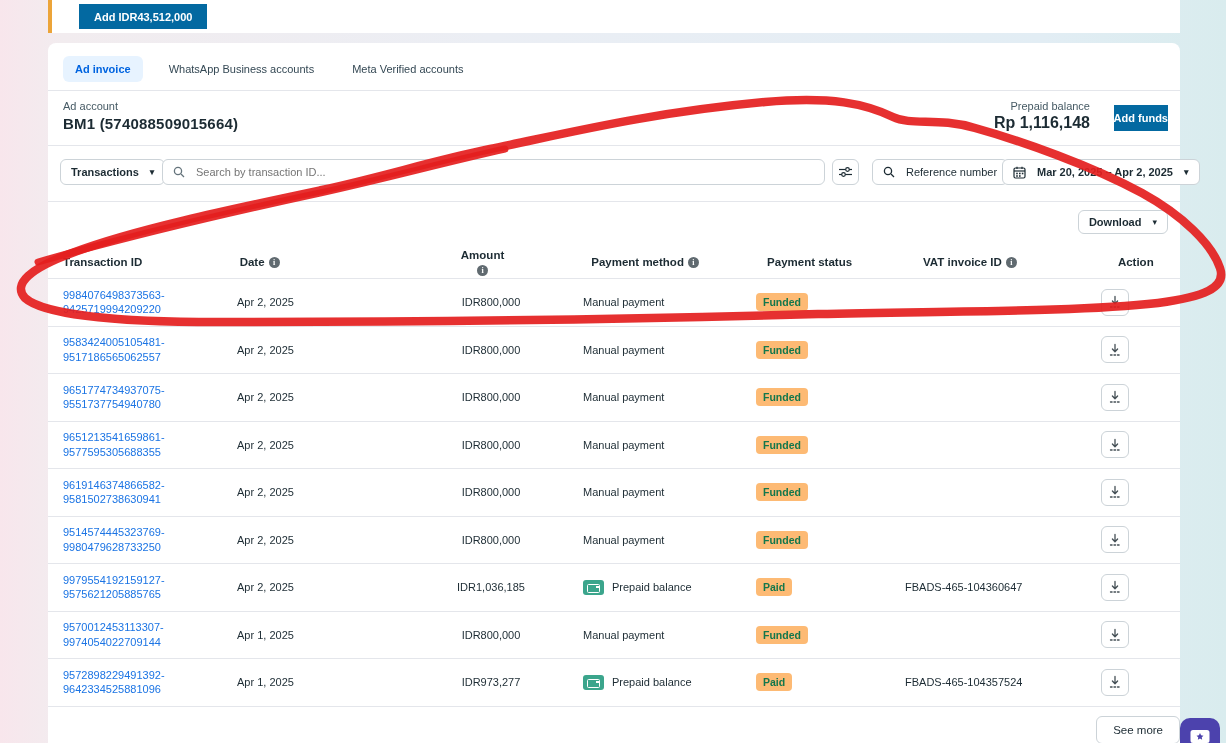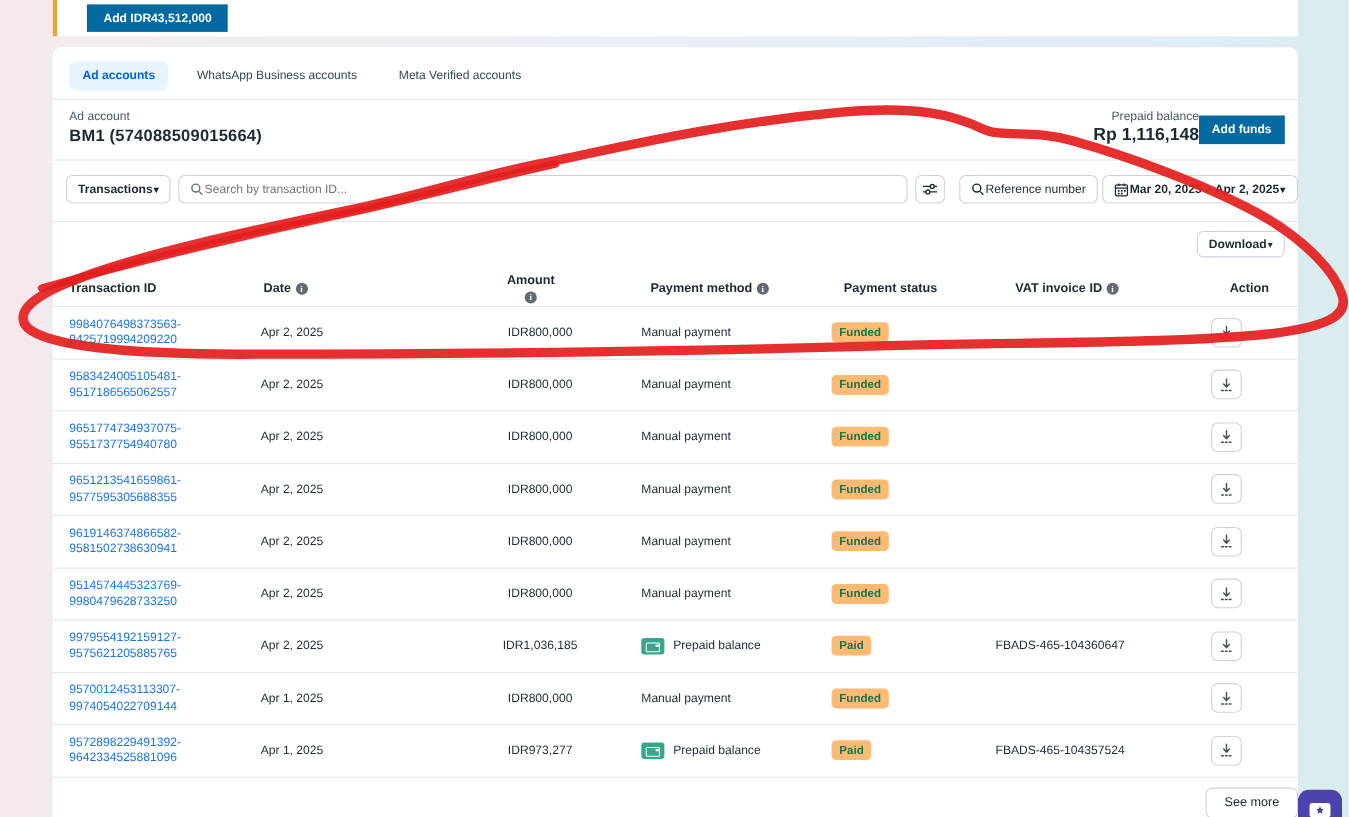--- a/index.html
+++ b/index.html
@@ -23,25 +23,25 @@
   .tab.active { background:#e7f3ff; color:#0064e0; font-weight:bold; }
   .divider { position:absolute; left:0; width:100%; height:1px; background:#e4e6eb; }
   .d1 { top:47px; } .d2 { top:102px; } .d3 { top:158px; }
 
   .acct { position:absolute; top:57px; left:15px; }
   .acct .lbl { font-size:11px; color:#465a64; }
   .acct .name { font-size:15px; font-weight:bold; margin-top:3px; letter-spacing:.2px; }
   .balance { position:absolute; top:57px; right:90px; text-align:right; }
   .balance .lbl { font-size:11px; color:#465a64; }
   .balance .val { font-size:16px; font-weight:bold; margin-top:2px; }
-  .addfunds { position:absolute; top:62px; right:12px; height:26px; padding:0 12px; }
+  .addfunds { position:absolute; top:62px; right:12px; height:26px; padding:0 0; }
 
   .filters { position:absolute; top:116px; left:0; width:100%; height:26px; }
   .chip { position:absolute; height:26px; border:1px solid #ccd3d8; border-radius:6px;
-    background:#fff; display:flex; align-items:center; gap:1px; font-size:11px;
+    background:#fff; display:flex; align-items:center; gap:11px; font-size:11px;
     color:#1c2b33; padding:0 10px; cursor:pointer; white-space:nowrap; }
   .chip b { font-weight:bold; }
   .caret { font-size:9px; color:#1c2b33; line-height:1; }
   .f-type { left:12px; font-weight:bold; }
   .f-search { left:114px; width:663px; cursor:text; color:#8a9399; }
   .f-search input { border:none; outline:none; font-size:11px; width:100%;
     font-family:inherit; color:#1c2b33; background:transparent; }
   .f-adjust { left:784px; width:27px; justify-content:center; padding:0; }
   .f-ref { left:824px; }
   .f-date { left:954px; font-weight:bold; }
@@ -85,21 +85,21 @@
 </head>
 <body>
 
 <div class="banner">
   <button class="btn-primary">Add IDR43,512,000</button>
 </div>
 
 <div class="card">
 
   <div class="tabs">
-      <div class="tab active">Ad accounts</div>
+      <div class="tab active">Ad invoice</div>
       <div class="tab">WhatsApp Business accounts</div>
       <div class="tab">Meta Verified accounts</div>
     </div>
   <div class="divider d1"></div>
 
   <div class="acct">
     <div class="lbl">Ad account</div>
     <div class="name">BM1 (574088509015664)</div>
   </div>
   <div class="balance">

